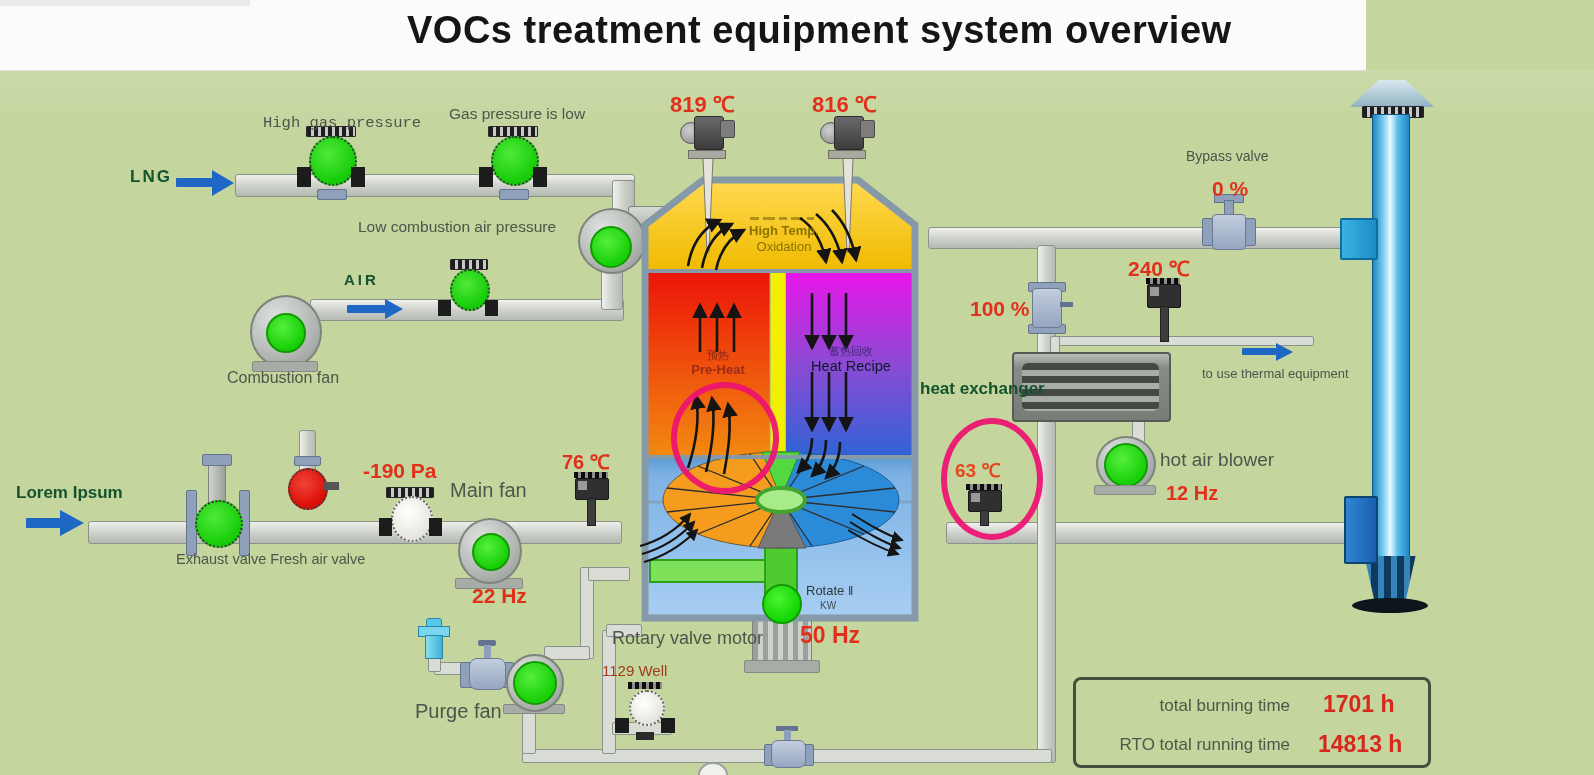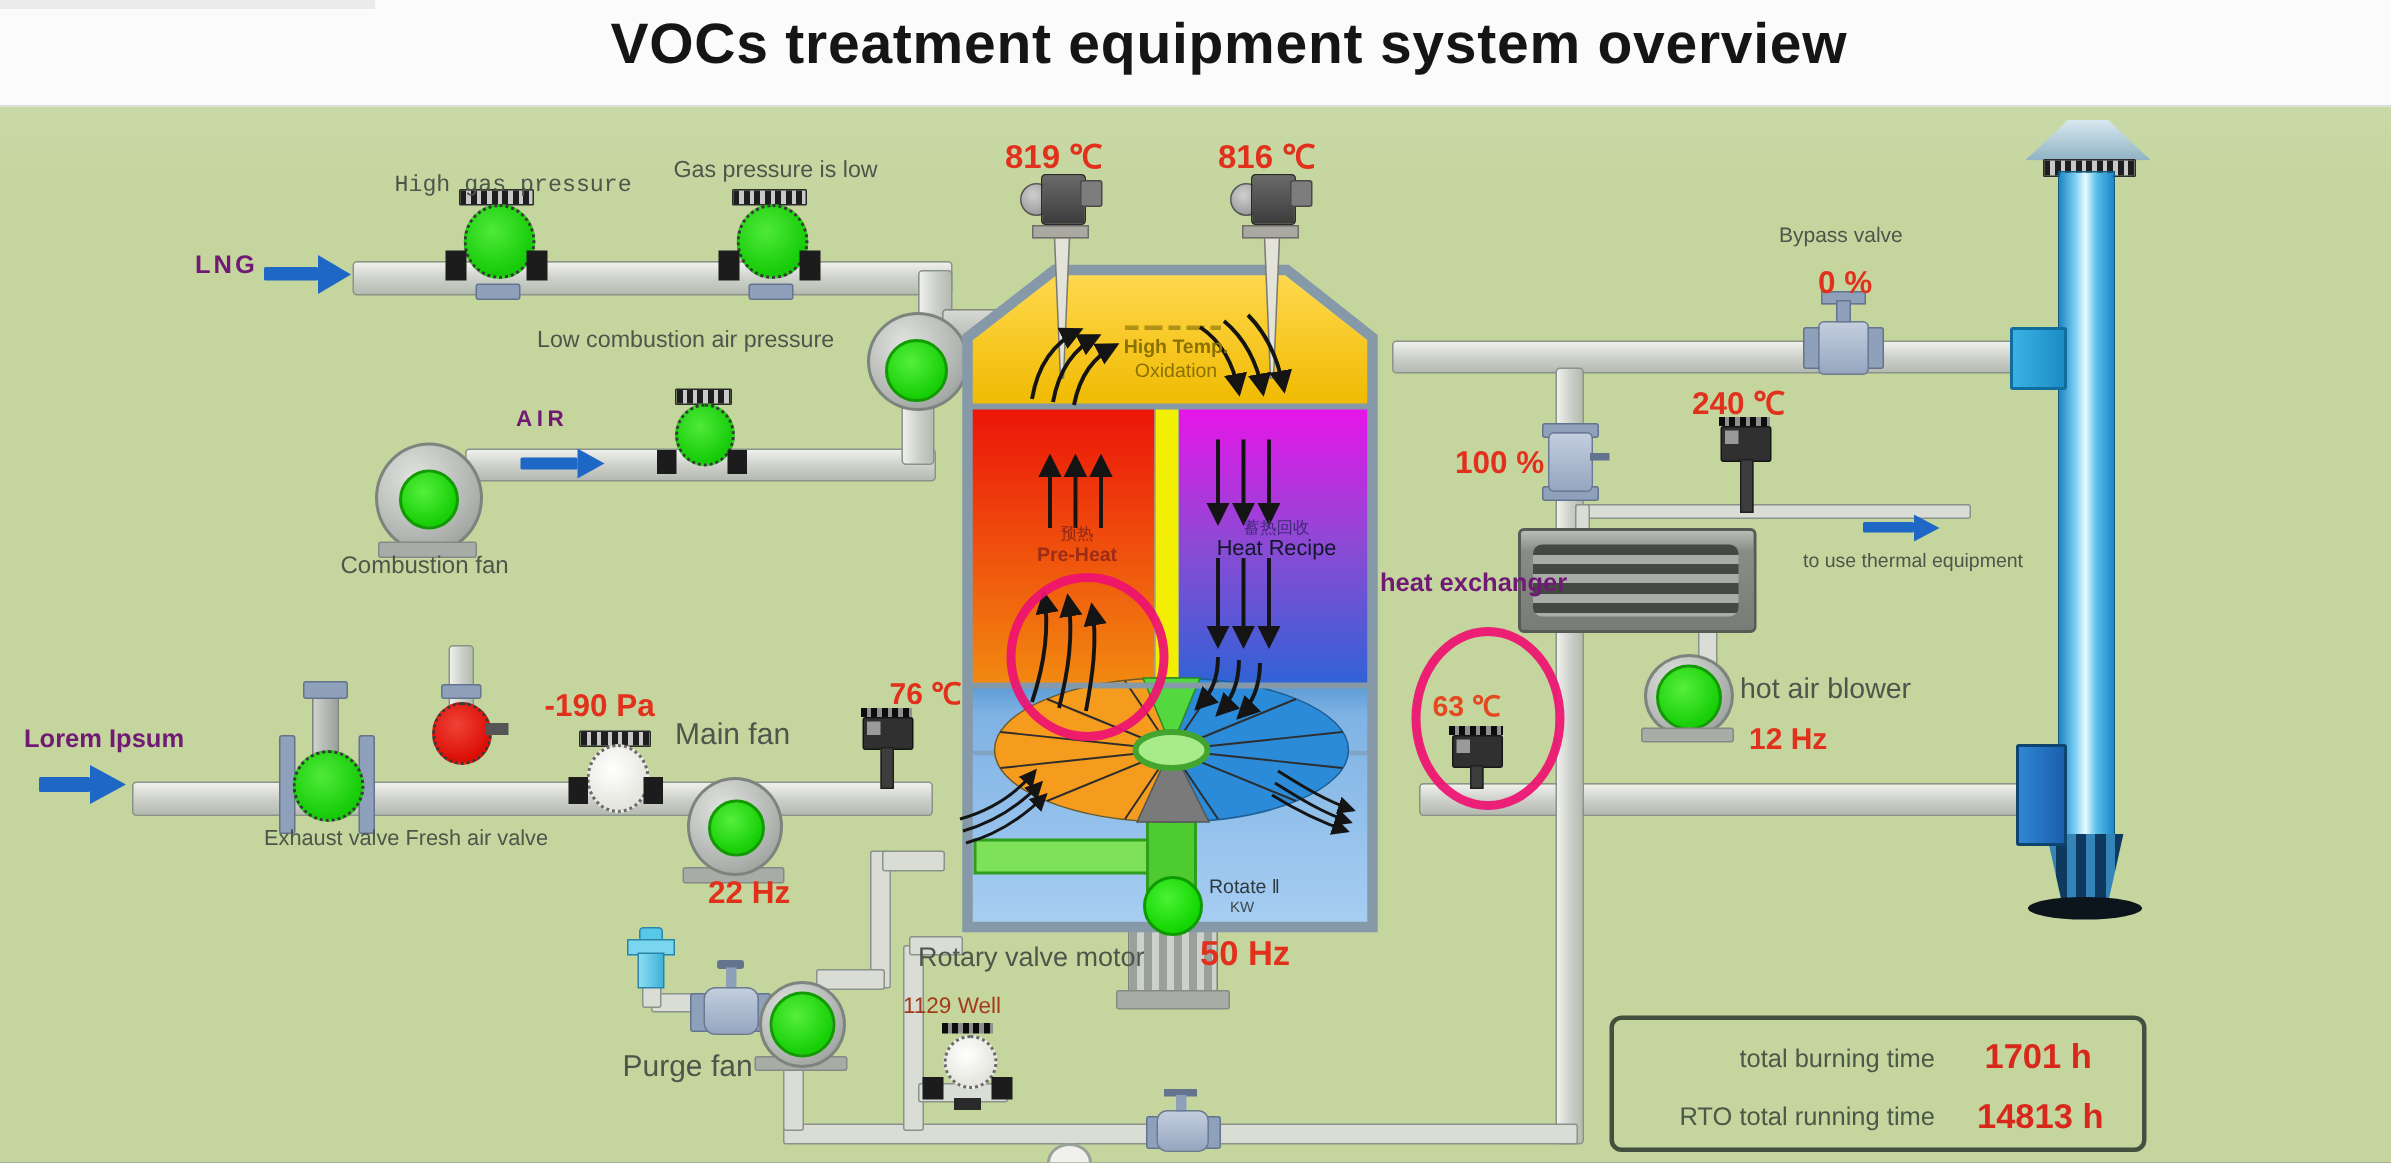--- a/index.html
+++ b/index.html
@@ -1,18 +1,18 @@
 <!DOCTYPE html>
 <html><head>
 <meta charset="utf-8">
 <style>
   html,body{margin:0;padding:0;background:#888;font-family:"Liberation Sans",sans-serif;}
   #stage{position:relative;width:1594px;height:775px;overflow:hidden;background:#c4d59e;}
   
-  .hdr{position:absolute;left:0;top:0;width:1594px;height:70px;background:#fbfbfb;border-bottom:1px solid #dcdcdc;z-index:8;}
+  .hdr{position:absolute;left:0;top:0;width:1366px;height:70px;background:#fbfbfb;border-bottom:1px solid #dcdcdc;z-index:8;}
   .hdr-strip{position:absolute;left:0;top:0;width:250px;height:6px;background:#ebebeb;}
   .title{position:absolute;left:407px;top:9px;font-size:38px;font-weight:800;color:#151515;letter-spacing:.5px;white-space:nowrap;}
   .bg{position:absolute;left:0;top:70px;width:1594px;height:705px;background:linear-gradient(180deg,#cadaa8 0,#c4d59e 60px,#c4d59e 100%);z-index:0;}
   
   .p{position:absolute;background:linear-gradient(180deg,#f0f0ed,#cbcfc8 55%,#b4bab2);border:1.5px solid #8a938a;border-radius:3px;z-index:1;}
   .pv{background:linear-gradient(90deg,#f0f0ed,#cbcfc8 55%,#b4bab2);}
   .pt{position:absolute;background:#dadcd6;border:1px solid #8a938a;border-radius:2px;z-index:1;}
   
   .comp{position:absolute;z-index:2;}
   .near{z-index:4;}
@@ -27,21 +27,21 @@
   .vwhite{background:radial-gradient(circle at 40% 35%,#ffffff,#e4e4dc 75%);border:2px dotted #6b6b6b;border-radius:50%;}
   .vbody{background:linear-gradient(180deg,#c3cede,#96a6c0);border:1.5px solid #6b7a94;border-radius:4px;}
   .flg{background:#8fa0ba;border:1px solid #64748e;border-radius:2px;}
   .sensor{background:#303030;border:1px solid #161616;border-radius:2px;}
   .sticks{background:repeating-linear-gradient(90deg,#0c0c0c 0 4px,#8f8f8f 4px 7px);}
   .stem{background:#3d3d3d;border:1px solid #202020;}
   .conn{background:linear-gradient(90deg,#49c6ee,#1ea3d8);border:2px solid #0f7096;border-radius:2px;}
   
   .lab{position:absolute;color:#4c564a;font-size:15.5px;z-index:6;white-space:nowrap;}
   .red{position:absolute;color:#e1301c;font-weight:700;font-size:21px;z-index:6;white-space:nowrap;}
-  .blk{position:absolute;color:#701a75;font-weight:800;z-index:6;white-space:nowrap;}
+  .blk{position:absolute;color:#14532d;font-weight:800;z-index:6;white-space:nowrap;}
   .ctr{text-align:center;}
   .ring{position:absolute;border:6px solid #ee1272;border-radius:50%;z-index:7;opacity:.93;}
   .arrow-shaft{position:absolute;background:#1f67c5;border-radius:1px;z-index:2;}
   .arrow-head{position:absolute;width:0;height:0;z-index:2;}
   svg.layer{position:absolute;left:0;top:0;z-index:3;pointer-events:none;}
   .statbox{position:absolute;left:1073px;top:677px;width:352px;height:85px;border:3px solid #44503f;border-radius:8px;z-index:6;}
   .stat-l{position:absolute;color:#4c5848;font-size:17px;text-align:right;width:200px;}
   .stat-v{position:absolute;color:#d8281c;font-weight:700;font-size:23px;}
   .hx{position:absolute;left:1012px;top:352px;width:155px;height:66px;background:linear-gradient(180deg,#b9bdb8,#888d88 20%,#777c77);border:2px solid #565b56;border-radius:4px;z-index:2;}
   .hx-coil{position:absolute;left:8px;top:9px;width:137px;height:48px;background:repeating-linear-gradient(180deg,#454944 0 7px,#a9ada7 7px 13px);border-radius:6px;}
@@ -334,21 +334,21 @@
   <div class="comp vwhite near" style="left:391px;top:496px;width:38px;height:42px;"></div>
   <div class="comp wing near" style="left:379px;top:518px;width:13px;height:18px;"></div>
   <div class="comp wing near" style="left:429px;top:518px;width:13px;height:18px;"></div>
 
   <div class="lab" style="left:450px;top:479px;font-size:20px;">Main fan</div>
   <div class="pumpb comp near" style="left:458px;top:518px;width:60px;height:62px;"></div>
   <div class="pumpg comp near" style="left:472px;top:533px;width:34px;height:34px;"></div>
   <div class="feet comp" style="left:455px;top:578px;width:66px;height:9px;"></div>
   <div class="red" style="left:452px;top:584px;margin-left:20px;">22 Hz</div>
 
-  <div class="red" style="left:562px;top:448px;font-size:20px;margin-left:31px;">76 ℃</div>
+  <div class="red" style="left:562px;top:448px;font-size:20px;">76 ℃</div>
   <div class="comp near" style="left:574px;top:472px;width:34px;height:52px;">
     <div class="sticks" style="position:absolute;left:0;top:0;width:34px;height:6px;"></div>
     <div class="sensor" style="position:absolute;left:1px;top:6px;width:32px;height:20px;"></div>
     <div style="position:absolute;left:4px;top:9px;width:9px;height:9px;background:#9a9a9a;"></div>
     <div class="stem" style="position:absolute;left:13px;top:26px;width:7px;height:26px;"></div>
   </div>
 
   <div class="comp" style="left:416px;top:618px;width:36px;height:40px;">
     <div style="position:absolute;left:10px;top:0;width:14px;height:8px;background:#58c8e8;border:1px solid #2a85a8;border-radius:3px;"></div>
     <div style="position:absolute;left:2px;top:8px;width:30px;height:9px;background:#79d6ee;border:1px solid #2a85a8;"></div>

